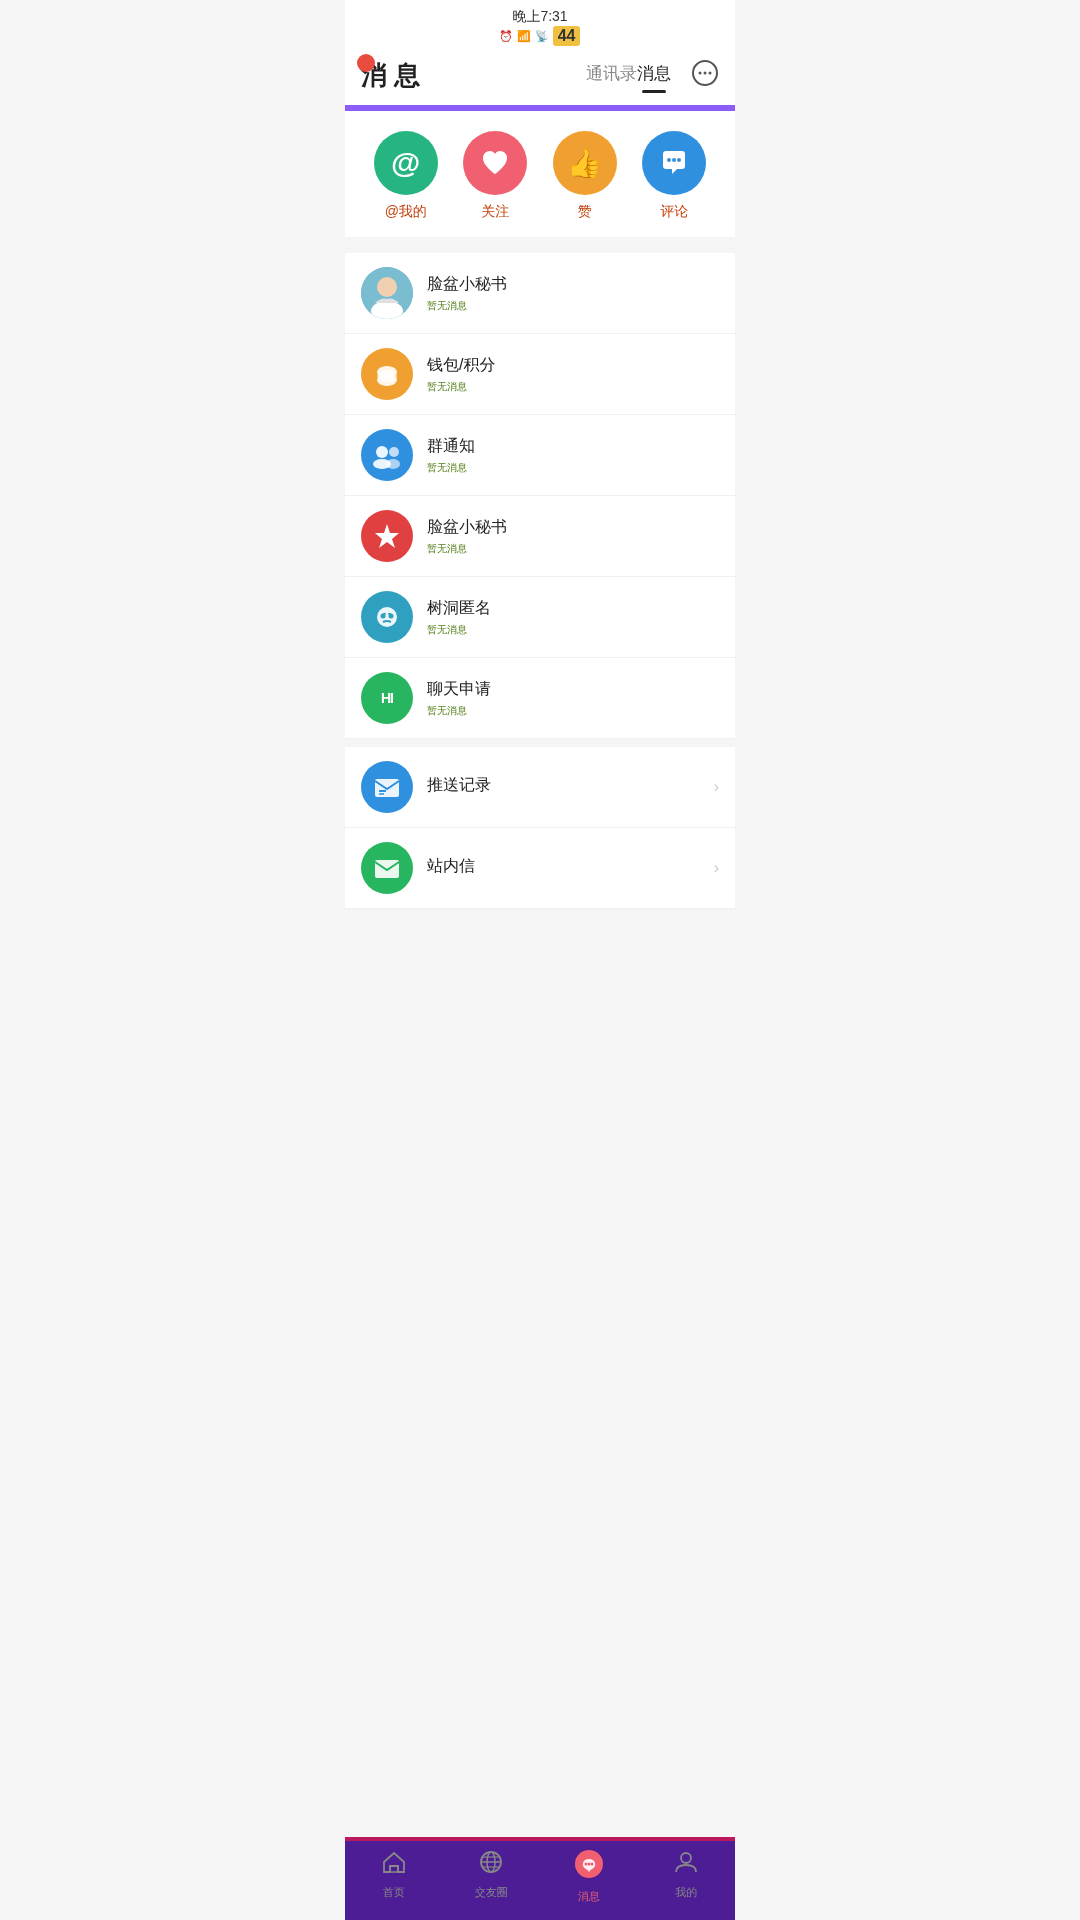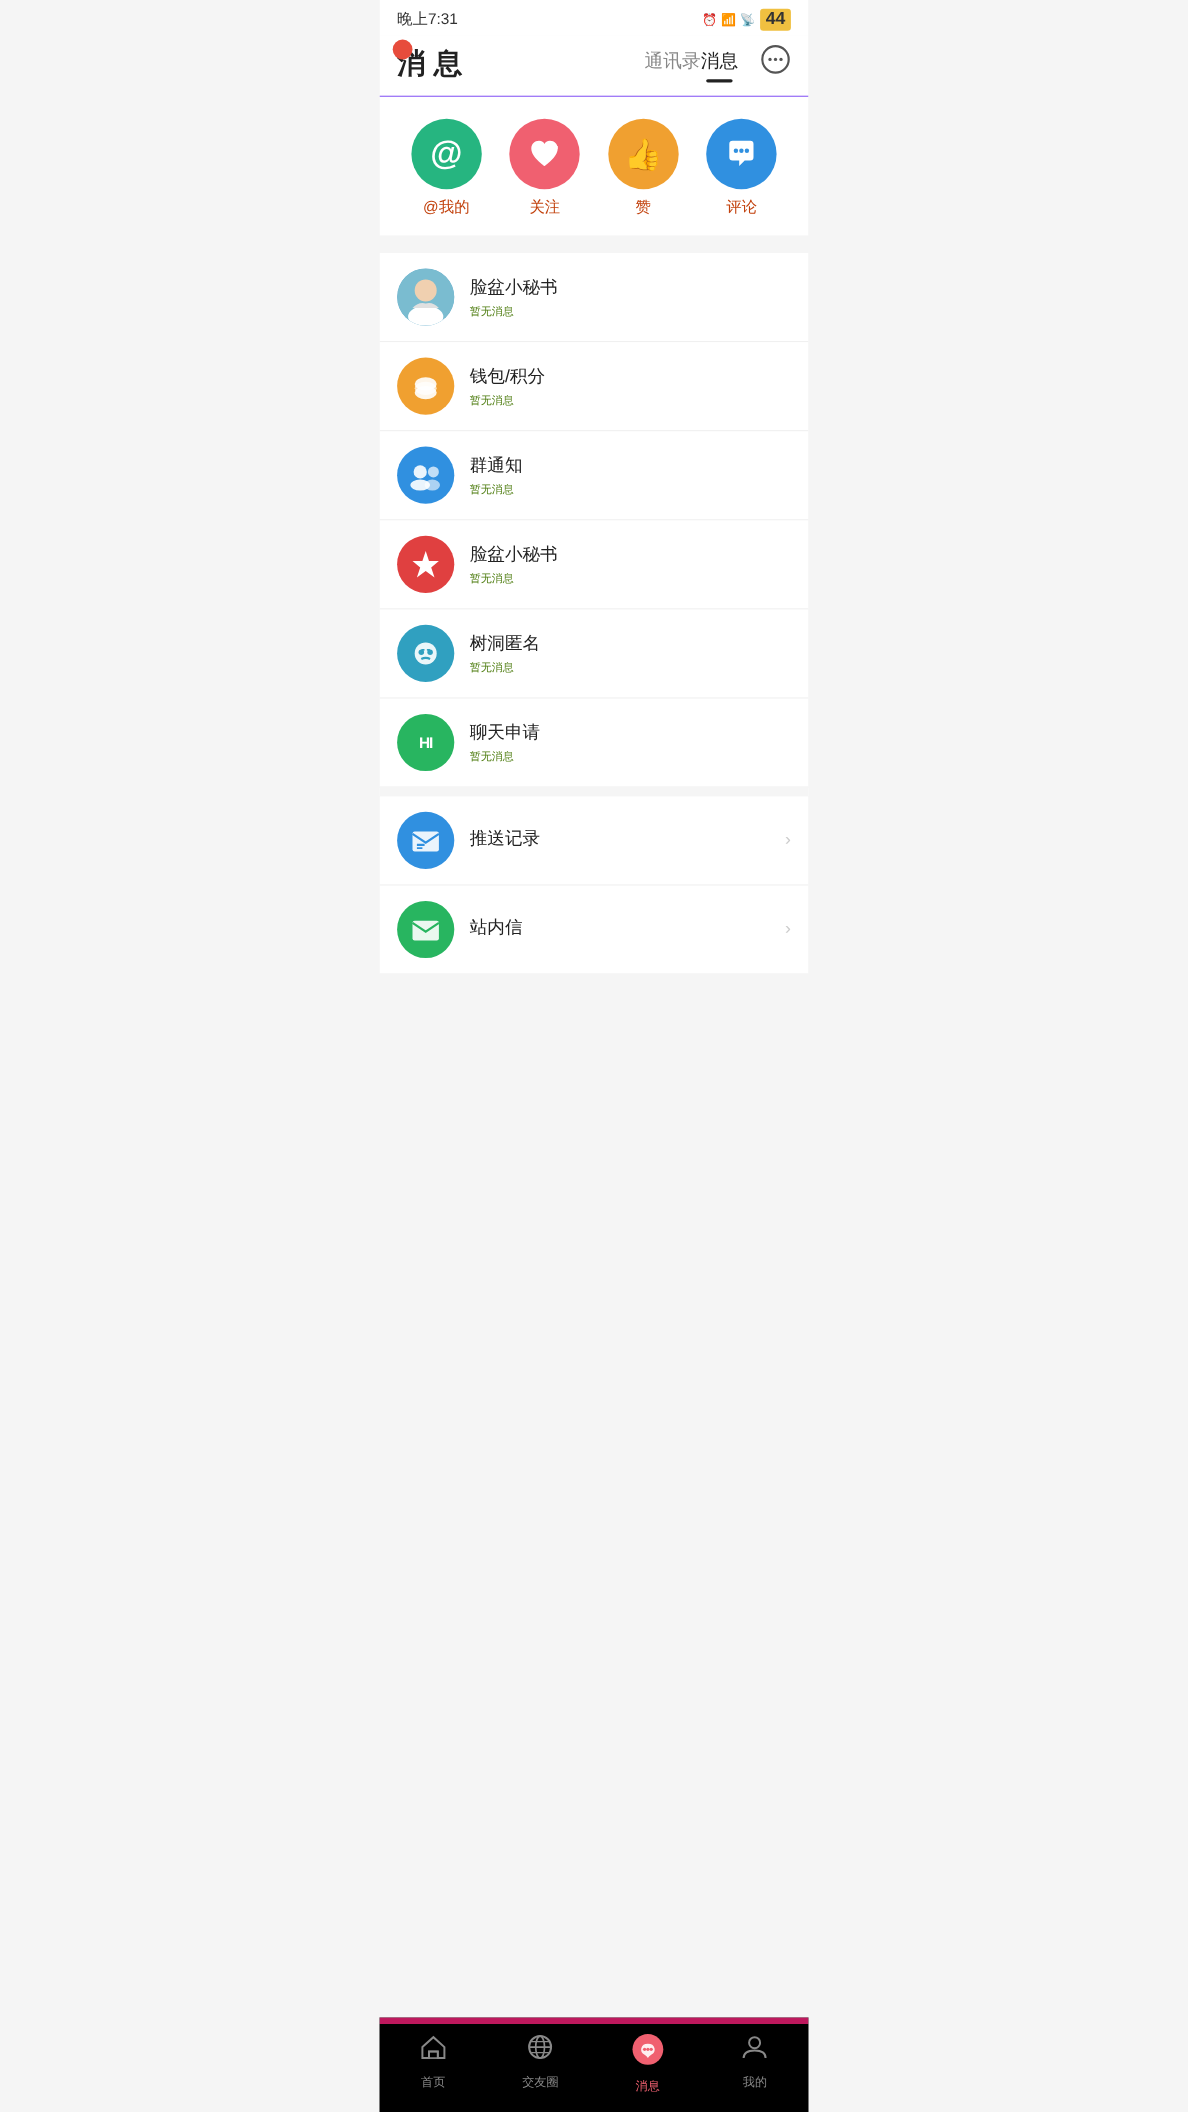--- a/index.html
+++ b/index.html
@@ -16,32 +16,33 @@
 
     
     .status-bar {
       background: #fff;
       display: flex;
       justify-content: space-between;
       align-items: center;
       padding: 8px 16px 4px;
       font-size: 13px;
       color: #333;
+      flex-direction: column;
     }
     .status-time { font-weight: 500; font-size: 14px; }
     .status-icons { display: flex; align-items: center; gap: 4px; }
     .status-icons span { font-size: 11px; }
 
     
     .header {
       background: #fff;
       display: flex;
       align-items: center;
       padding: 8px 16px 12px;
-      border-bottom: 1px solid #8b5cf6;
+      border-bottom: 6px solid #8b5cf6;
       position: relative;
     }
     .header-title {
       font-size: 26px;
       font-weight: bold;
       color: #222;
       position: relative;
     }
     .header-badge {
       position: absolute;
@@ -177,22 +178,22 @@
       background: #f5f5f5;
     }
 
     
     .bottom-nav {
       position: fixed;
       bottom: 0;
       left: 50%;
       transform: translateX(-50%);
       width: 390px;
-      background: #000000;
-      border-top: 6px solid #be185d;
+      background: #4c1d95;
+      border-top: 4px solid #be185d;
       display: flex;
       justify-content: space-between;
       padding: 8px 0 16px;
     }
     .nav-item {
       display: flex;
       flex-direction: column;
       align-items: center;
       gap: 4px;
       flex: 1;

